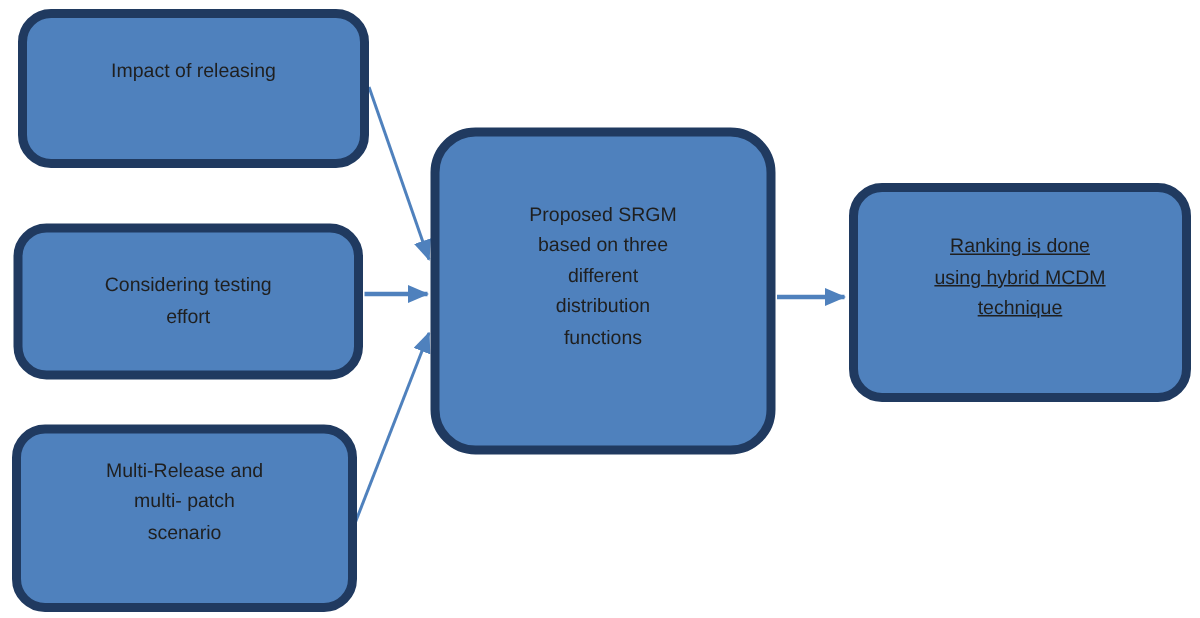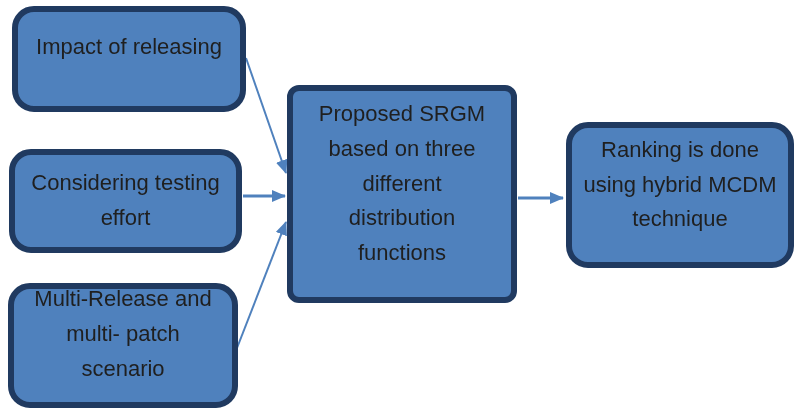--- a/index.html
+++ b/index.html
@@ -25,29 +25,29 @@
     position: absolute;
     box-sizing: border-box;
     background: var(--box-fill, #4f81bd);
     border: 6px solid var(--box-border, #203a60);
     border-radius: 22px;
     display: flex;
     align-items: center;
     justify-content: center;
     text-align: center;
     color: var(--text-color, #1f1f1f);
-    font-size: 22px;
+    font-size: 13px;
     line-height: 1.58;
   }
   .box-label { white-space: pre-line; display: block; width: 100%; }
   .b1 { left: 12px;  top: 6px;   width: 234px; height: 106px; padding-bottom: 24px; }
   .b2 { left: 9px;   top: 149px; width: 233px; height: 104px; }
   .b3 { left: 8px;   top: 283px; width: 230px; height: 125px; padding-bottom: 22px; }
-  .b4 { left: 287px; top: 85px;  width: 230px; height: 218px; padding-bottom: 20px; border-radius: 12px; }
-  .b5 { left: 566px; top: 122px; width: 228px; height: 146px; padding-bottom: 20px; }
+  .b4 { left: 287px; top: 85px;  width: 230px; height: 218px; padding-bottom: 20px; border-radius: 30px; }
+  .b5 { left: 566px; top: 122px; width: 228px; height: 146px; padding-bottom: 20px; text-decoration: underline; }
 </style>
 </head>
 <body>
 
 <div class="canvas">
 
   <svg class="arrow-layer" viewBox="0 0 800 412" xmlns="http://www.w3.org/2000/svg">
     <defs>
       <marker id="ah" markerUnits="userSpaceOnUse" markerWidth="14" markerHeight="12" refX="13" refY="6" orient="auto">
         <path class="head" d="M0,0 L14,6 L0,12 Z"></path>

